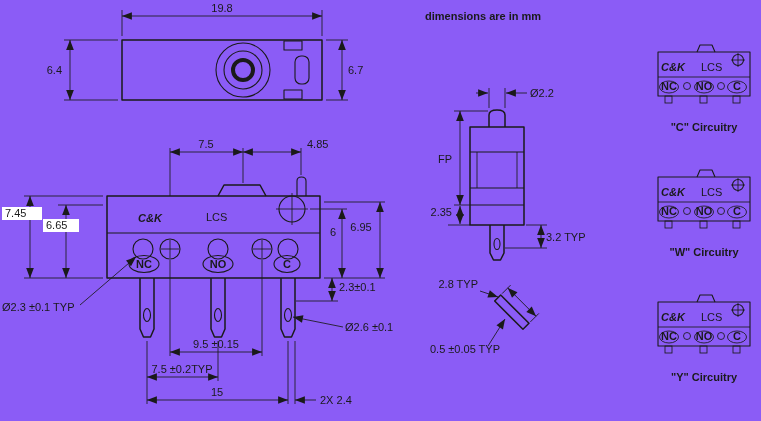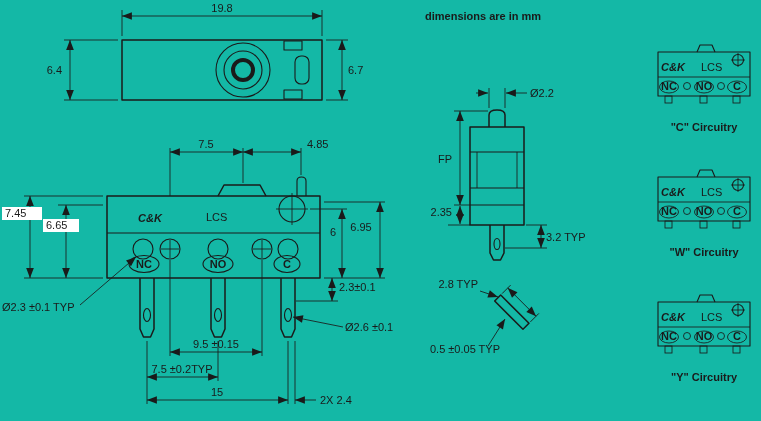--- a/index.html
+++ b/index.html
@@ -1,16 +1,16 @@
 <!DOCTYPE html>
 <html><head>
 <meta charset="utf-8">
 <style>
   html,body{margin:0;padding:0;background:#fff;}
-  .canvas{width:761px;height:421px;background:#14b8a6;position:relative;overflow:hidden;
+  .canvas{width:761px;height:421px;background:#8b5cf6;position:relative;overflow:hidden;
           font-family:"Liberation Sans",sans-serif;}
   svg{display:block;}
   svg text{font-family:"Liberation Sans",sans-serif;fill:#1a1a1a;font-size:11px;}
   .b{font-weight:bold;}
   .bi{font-weight:bold;font-style:italic;}
   .outline{fill:none;stroke:#1a1a1a;stroke-width:1.5;stroke-linejoin:round;}
   .med{fill:none;stroke:#1a1a1a;stroke-width:1.1;stroke-linejoin:round;}
   .thin{fill:none;stroke:#1a1a1a;stroke-width:0.85;}
   .wbg{fill:#ffffff;stroke:none;}
 </style>

